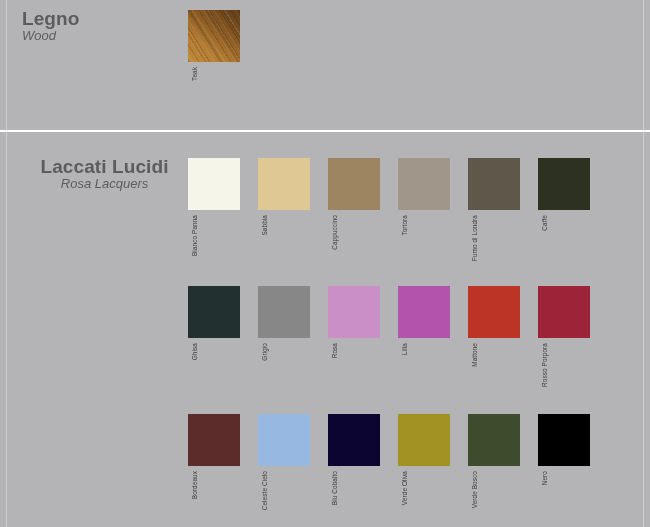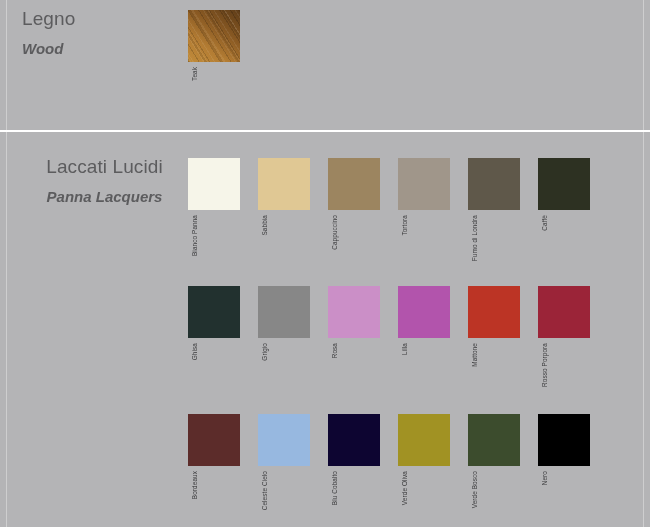--- a/index.html
+++ b/index.html
@@ -53,33 +53,32 @@
     width: 165px;
     color: #5f5f61;
     line-height: 1.12;
   }
   .section.wood .section-title     { top: 8px; }
   .section.lacquers .section-title { top: 24px; text-align: center; }
 
   .title-it {
     display: block;
     font-size: 19px;
-    font-weight: normal;
+    font-weight: bold;
     letter-spacing: .1px;
     color: #5c5c5e;
     white-space: nowrap;
   }
   .title-en {
     display: block;
-    font-size: 15px;
-    font-weight: bold;
+    font-size: 13px;
+    font-weight: normal;
     font-style: italic;
     color: #5c5c5e;
     white-space: nowrap;
-    margin-top: 12px;
   }
 
   .grid {
     position: absolute;
     left: 188px;
     top: 0;
   }
   .row {
     position: relative;
     height: 128px;
@@ -150,21 +149,21 @@
           </div>
         </div>
       </div>
   </div>
 
   <div class="section-divider"></div>
 
   <div class="section lacquers">
     <div class="section-title">
       <span class="title-it">Laccati Lucidi</span>
-      <span class="title-en">Panna Lacquers</span>
+      <span class="title-en">Rosa Lacquers</span>
     </div>
     <div class="grid" id="grid-lacquers" style="top: 26px;">
         <div class="row">
           <div class="cell" style="left: 0px;">
             <div class="swatch" title="Bianco Panna" style="background: rgb(246, 245, 233);"></div>
             <div class="label">
               <span>Bianco Panna</span>
             </div>
           </div>
           <div class="cell" style="left: 70px;">

